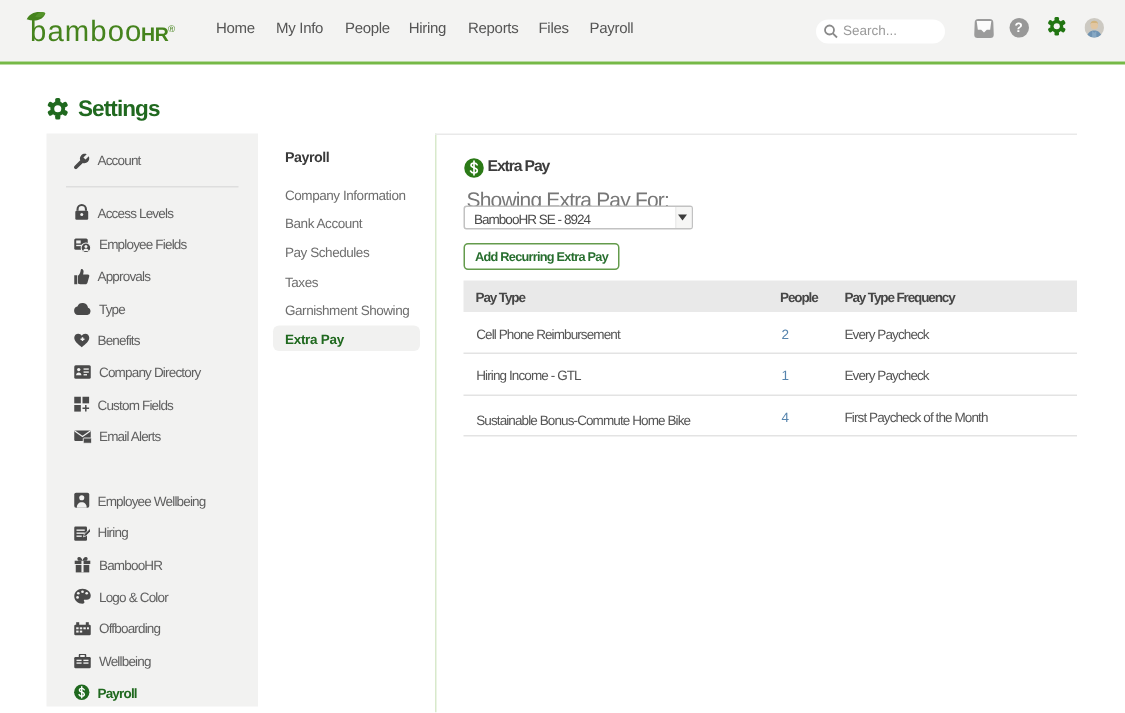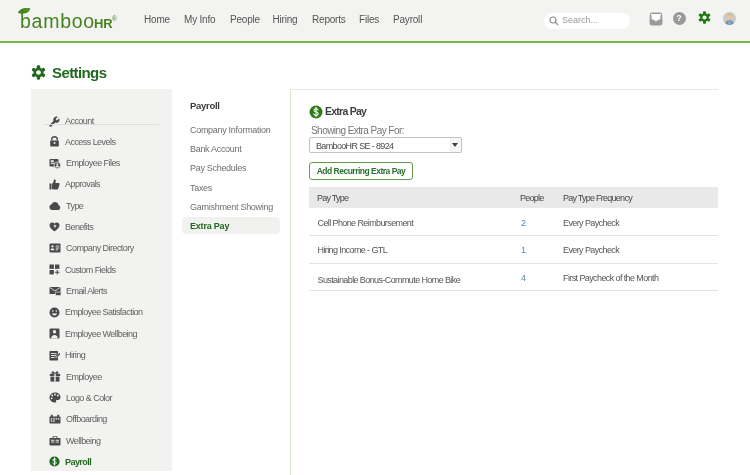--- a/index.html
+++ b/index.html
@@ -18,28 +18,28 @@
 .sbrow svg{flex:0 0 auto}
 .sbrow span{font-size:9px;letter-spacing:-0.55px;color:#606060;white-space:nowrap;margin-left:5px}
 #sbdivider{position:absolute;left:13px;top:35px;width:115px;height:1px;background:#dedede}
 #col2head{left:190px;top:100px;font-size:9.5px;font-weight:bold;letter-spacing:-0.3px;color:#3a3a3a}
 .c2item{position:absolute;left:190px;font-size:9px;letter-spacing:-0.3px;color:#6e6e6e;white-space:nowrap}
 #extrapaySel{left:181.5px;top:217px;width:98.5px;height:16.5px;background:#f1f1f0;border-radius:4px}
 #extrapayTxt{left:190px;top:220.5px;font-size:9px;font-weight:bold;letter-spacing:-0.2px;color:#20691f}
 #vline{left:290px;top:89px;width:1px;height:386px;background:#d8e9cb}
 #hline{left:290px;top:89px;width:428px;height:1px;background:#e9e9e9}
 #eptitle{left:325px;top:105px;font-size:10.5px;font-weight:bold;letter-spacing:-0.75px;color:#3d3d3d}
-#showlabel{left:311px;top:124.5px;font-size:10px;letter-spacing:-0.55px;color:#777}
+#showlabel{left:311px;top:124.5px;font-size:14px;letter-spacing:-0.55px;color:#777}
 #selectbox{left:309px;top:137px;width:152.5px;height:16px;background:#fff;border:1px solid #c2c2c2;border-radius:2px}
 #selbtn{left:449.5px;top:138px;width:11px;height:14px;background:#f6f6f5;border-left:1px solid #ececec}
 #selecttxt{left:316px;top:140.5px;font-size:9px;letter-spacing:-0.65px;color:#4a4a4a}
 #selarrow{left:452px;top:142.5px;width:0;height:0;border-left:3px solid transparent;border-right:3px solid transparent;border-top:4px solid #3d3d3d}
 #addbtn{left:309px;top:162px;width:104px;height:18px;background:#fff;border:1px solid #649b4c;border-radius:3px;text-align:center;font-size:8.5px;font-weight:bold;letter-spacing:-0.5px;color:#276e2e;line-height:16px;white-space:nowrap}
 #thead{left:309px;top:187px;width:409px;height:21px;background:#e9e9e9}
-.th{position:absolute;font-size:9px;font-weight:normal;letter-spacing:-0.75px;color:#464646;top:193px}
+.th{position:absolute;font-size:9px;font-weight:bold;letter-spacing:-0.75px;color:#464646;top:193px}
 .td{position:absolute;font-size:9px;letter-spacing:-0.6px;color:#555;white-space:nowrap}
 .tdnum{position:absolute;font-size:9px;color:#5684ad}
 .rowline{position:absolute;left:309px;width:409px;height:1px;background:#e3e3e3}
 </style>
 </head>
 <body>
 <div class="abs" id="topbar"></div>
 <div class="abs" id="greenbar"></div>
 
 <svg class="abs" style="left:15px;top:4px" width="108" height="30" viewBox="0 0 108 30">
@@ -116,21 +116,21 @@
       <g transform="rotate(120 7 7)">
         <rect x="5.4" y="0.3" width="3.2" height="3" rx="1"></rect>
         <rect x="5.4" y="10.7" width="3.2" height="3" rx="1"></rect>
       </g>
     </g>
     <circle cx="7" cy="7" r="2.2" fill="#fff"></circle>
   </svg>
 <span class="abs" id="settingsTitle">Settings</span>
 
 <div class="abs" id="sidebar">
-  <div class="sbrow" style="top:24px">
+  <div class="sbrow" style="top:10px">
     <svg width="11" height="11" viewBox="0 0 11 11">
         <path fill="#4a4a4a" d="M10.2 2.2 L8 4.4 6.6 3 8.8 0.8 C7.6 0.3 6.2 0.5 5.2 1.5 C4.3 2.4 4 3.8 4.5 4.9 L0.7 8.7 C0.2 9.2 0.2 10 0.7 10.4 C1.2 10.9 1.9 10.9 2.4 10.4 L6.2 6.6 C7.3 7 8.6 6.8 9.6 5.9 C10.5 4.9 10.8 3.5 10.2 2.2 Z"></path>
       </svg>
     <span>Account</span>
   </div>
   <div id="sbdivider"></div>
   <div class="sbrow" style="top:44.6px">
     <svg width="11" height="11" viewBox="0 0 11 11">
         <path fill="#4a4a4a" d="M2 4.5 V3.5 a3.5 3.5 0 0 1 7 0 V4.5 H7.6 V3.5 a2.1 2.1 0 0 0 -4.2 0 V4.5 Z"></path>
         <rect x="1.2" y="4.5" width="8.6" height="6" rx="0.8" fill="#4a4a4a"></rect>
@@ -140,21 +140,21 @@
   </div>
   <div class="sbrow" style="top:66px">
     <svg width="12" height="11" viewBox="0 0 12 11">
         <rect x="0.5" y="1" width="9" height="7.5" rx="1" fill="#4a4a4a"></rect>
         <rect x="1.8" y="2.3" width="3" height="2" fill="#f2f2f1"></rect>
         <rect x="1.8" y="5.2" width="6.4" height="0.9" fill="#f2f2f1"></rect>
         <circle cx="8.3" cy="7.2" r="3.2" fill="#4a4a4a" stroke="#f2f2f1" stroke-width="0.7"></circle>
         <circle cx="8.3" cy="6.3" r="1" fill="#f2f2f1"></circle>
         <path d="M6.5 9.3 c0-1.1 0.8-1.7 1.8-1.7 s1.8 0.6 1.8 1.7" fill="#f2f2f1"></path>
       </svg>
-    <span>Employee Files</span>
+    <span>Employee Fields</span>
   </div>
   <div class="sbrow" style="top:87.3px">
     <svg width="11" height="11" viewBox="0 0 11 11">
         <path fill="#4a4a4a" d="M0.5 4.5 h2 V10.5 h-2 z M3 10 V4.8 C4 4.3 4.6 2.8 4.8 1.2 C4.9 0.4 5.5 0.2 6 0.5 C6.6 0.8 6.8 1.6 6.7 2.4 L6.4 4 H9.6 C10.3 4 10.7 4.6 10.5 5.2 L9.3 9.5 C9.1 10.1 8.7 10.5 8 10.5 H4.5 C3.9 10.5 3.4 10.3 3 10 Z"></path>
       </svg>
     <span>Approvals</span>
   </div>
   <div class="sbrow" style="top:108.7px">
     <svg width="12" height="10" viewBox="0 0 12 10">
         <path fill="#4a4a4a" d="M9.7 4.2 A3.7 3.7 0 0 0 2.6 3.3 A2.9 2.9 0 0 0 3 9 H9.3 A2.5 2.5 0 0 0 9.7 4.2 Z"></path>
@@ -188,29 +188,20 @@
       </svg>
     <span>Custom Fields</span>
   </div>
   <div class="sbrow" style="top:194px">
     <svg width="12" height="10" viewBox="0 0 12 10">
         <rect x="0.5" y="1" width="11" height="7" rx="0.8" fill="#4a4a4a"></rect>
         <path d="M0.8 1.4 L6 5 L11.2 1.4" stroke="#f2f2f1" stroke-width="0.8" fill="none"></path>
         <rect x="6.5" y="6" width="5.5" height="3.5" rx="0.5" fill="#4a4a4a" stroke="#f2f2f1" stroke-width="0.6"></rect>
       </svg>
     <span>Email Alerts</span>
-  </div>
-  <div class="sbrow" style="top:215.4px">
-    <svg width="11" height="11" viewBox="0 0 11 11">
-        <circle cx="5.5" cy="5.5" r="5" fill="#4a4a4a"></circle>
-        <circle cx="3.7" cy="4" r="0.8" fill="#f2f2f1"></circle>
-        <circle cx="7.3" cy="4" r="0.8" fill="#f2f2f1"></circle>
-        <path d="M2.8 6.5 c0.6 1.3 1.6 2 2.7 2 s2.1-0.7 2.7-2 z" fill="#f2f2f1"></path>
-      </svg>
-    <span>Employee Satisfaction</span>
   </div>
   <div class="sbrow" style="top:236.8px">
     <svg width="11" height="11" viewBox="0 0 11 11">
         <rect x="0.5" y="0.5" width="10" height="10" rx="1.2" fill="#4a4a4a"></rect>
         <circle cx="5.5" cy="3.8" r="1.7" fill="#f2f2f1"></circle>
         <path d="M2.2 10.5 c0-2.3 1.4-3.6 3.3-3.6 s3.3 1.3 3.3 3.6 z" fill="#f2f2f1"></path>
       </svg>
     <span>Employee Wellbeing</span>
   </div>
   <div class="sbrow" style="top:258.1px">
@@ -224,21 +215,21 @@
     <span>Hiring</span>
   </div>
   <div class="sbrow" style="top:279.5px">
     <svg width="12" height="11" viewBox="0 0 12 11">
         <rect x="0.8" y="2.8" width="10.4" height="2.2" fill="#4a4a4a"></rect>
         <rect x="1.5" y="5.6" width="9" height="5" fill="#4a4a4a"></rect>
         <rect x="5.3" y="2.8" width="1.4" height="7.8" fill="#f2f2f1"></rect>
         <path d="M3.2 2.8 C2.2 2 2.4 0.6 3.5 0.4 C4.6 0.2 5.6 1.2 6 2.8 Z" fill="#4a4a4a"></path>
         <path d="M8.8 2.8 C9.8 2 9.6 0.6 8.5 0.4 C7.4 0.2 6.4 1.2 6 2.8 Z" fill="#4a4a4a"></path>
       </svg>
-    <span>Employee</span>
+    <span>BambooHR</span>
   </div>
   <div class="sbrow" style="top:300.8px">
     <svg width="12" height="11" viewBox="0 0 12 11">
         <path fill="#4a4a4a" d="M6 0.5 C2.9 0.5 0.5 2.7 0.5 5.5 C0.5 8.3 2.9 10.5 6 10.5 C6.8 10.5 7.3 10 7.3 9.4 C7.3 9 7.1 8.8 7 8.6 C6.8 8.3 6.9 7.9 7.3 7.9 H8.8 C10.3 7.9 11.5 6.8 11.5 5.2 C11.5 2.5 9 0.5 6 0.5 Z"></path>
         <circle cx="3.2" cy="3.5" r="0.9" fill="#f2f2f1"></circle>
         <circle cx="6" cy="2.5" r="0.9" fill="#f2f2f1"></circle>
         <circle cx="8.8" cy="3.5" r="0.9" fill="#f2f2f1"></circle>
         <circle cx="2.7" cy="6.3" r="0.9" fill="#f2f2f1"></circle>
       </svg>
     <span>Logo &amp; Color</span>

